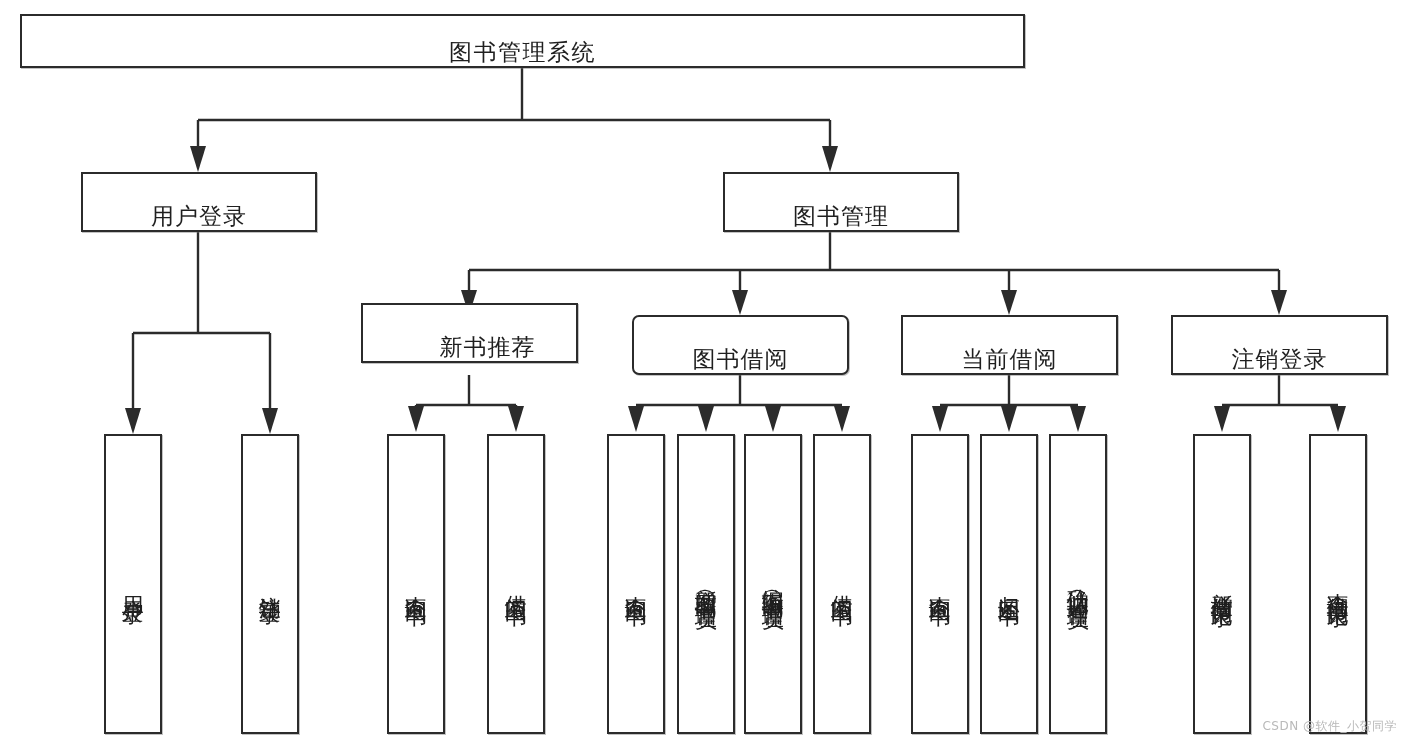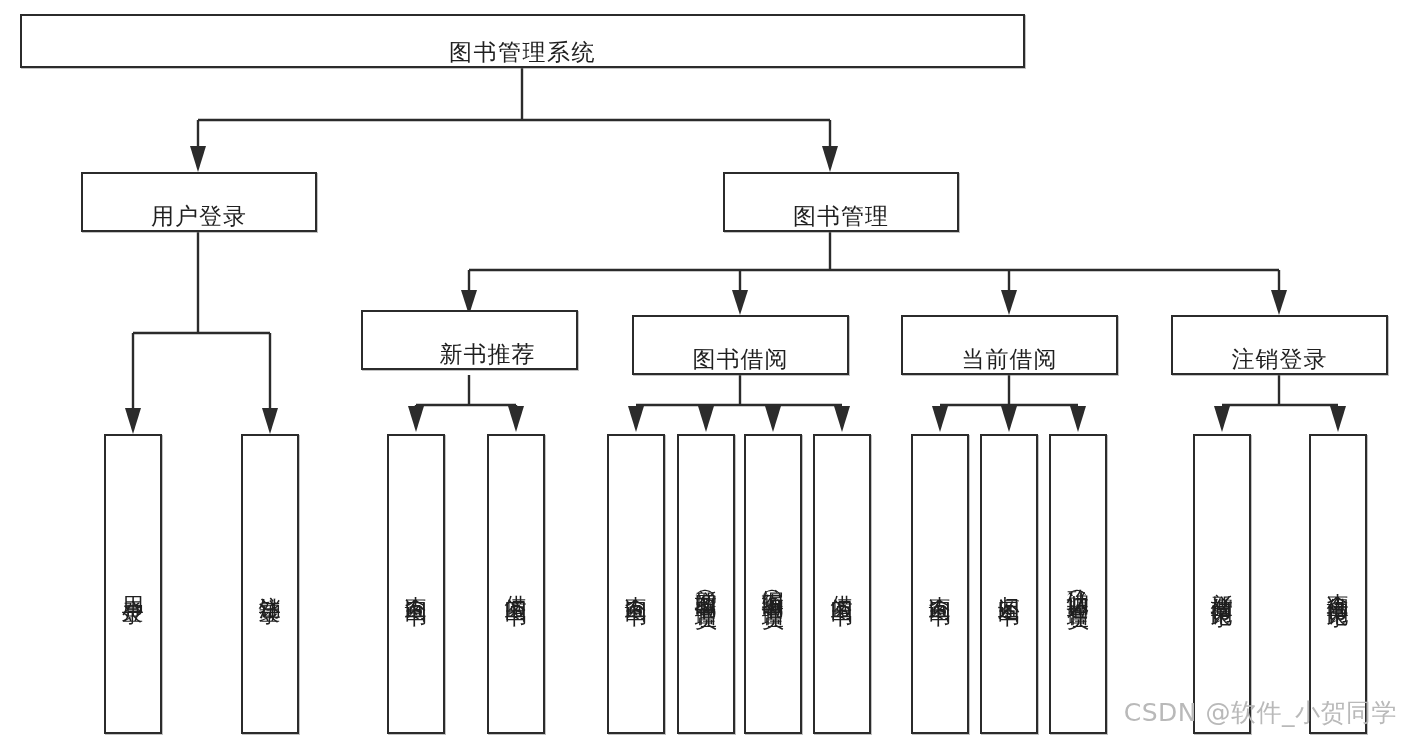--- a/index.html
+++ b/index.html
@@ -76,22 +76,22 @@
     text-orientation: upright;
     font-size: 22px;
     line-height: 1.16;
     letter-spacing: 3px;
     max-height: 286px;
   }
   
   #watermark {
     position: absolute;
     right: 8px;
-    bottom: 18px;
-    font-size: 25px;
+    bottom: 12px;
+    font-size: 12px;
     color: #b9b9b9;
     letter-spacing: 0.5px;
     z-index: 5;
     white-space: nowrap;
     font-family: "DejaVu Sans", "Liberation Sans", sans-serif;
   }
 </style>
 </head>
 <body>
 
@@ -155,25 +155,25 @@
   </div>
 
   <div class="node horiz" style="left:81px; top:172px; width:236px; height:60px;">
     <span class="label">用户登录</span>
   </div>
 
   <div class="node horiz" style="left:712px; top:172px; width:236px; height:60px;margin-left:11px;">
     <span class="label">图书管理</span>
   </div>
 
-  <div class="node horiz" style="left:361px; top:310px; width:217px; height:60px;padding-left:36px;">
+  <div class="node horiz" style="left:361px; top:303px; width:217px; height:60px;padding-left:36px;">
     <span class="label">新书推荐</span>
   </div>
 
-  <div class="node horiz" style="left:632px; top:315px; width:217px; height:60px;">
+  <div class="node horiz" style="left:632px; top:315px; width:217px; height:60px;border-radius:7px;">
     <span class="label">图书借阅</span>
   </div>
 
   <div class="node horiz" style="left:901px; top:315px; width:217px; height:60px;">
     <span class="label">当前借阅</span>
   </div>
 
   <div class="node horiz" style="left:1171px; top:315px; width:217px; height:60px;">
     <span class="label">注销登录</span>
   </div>

